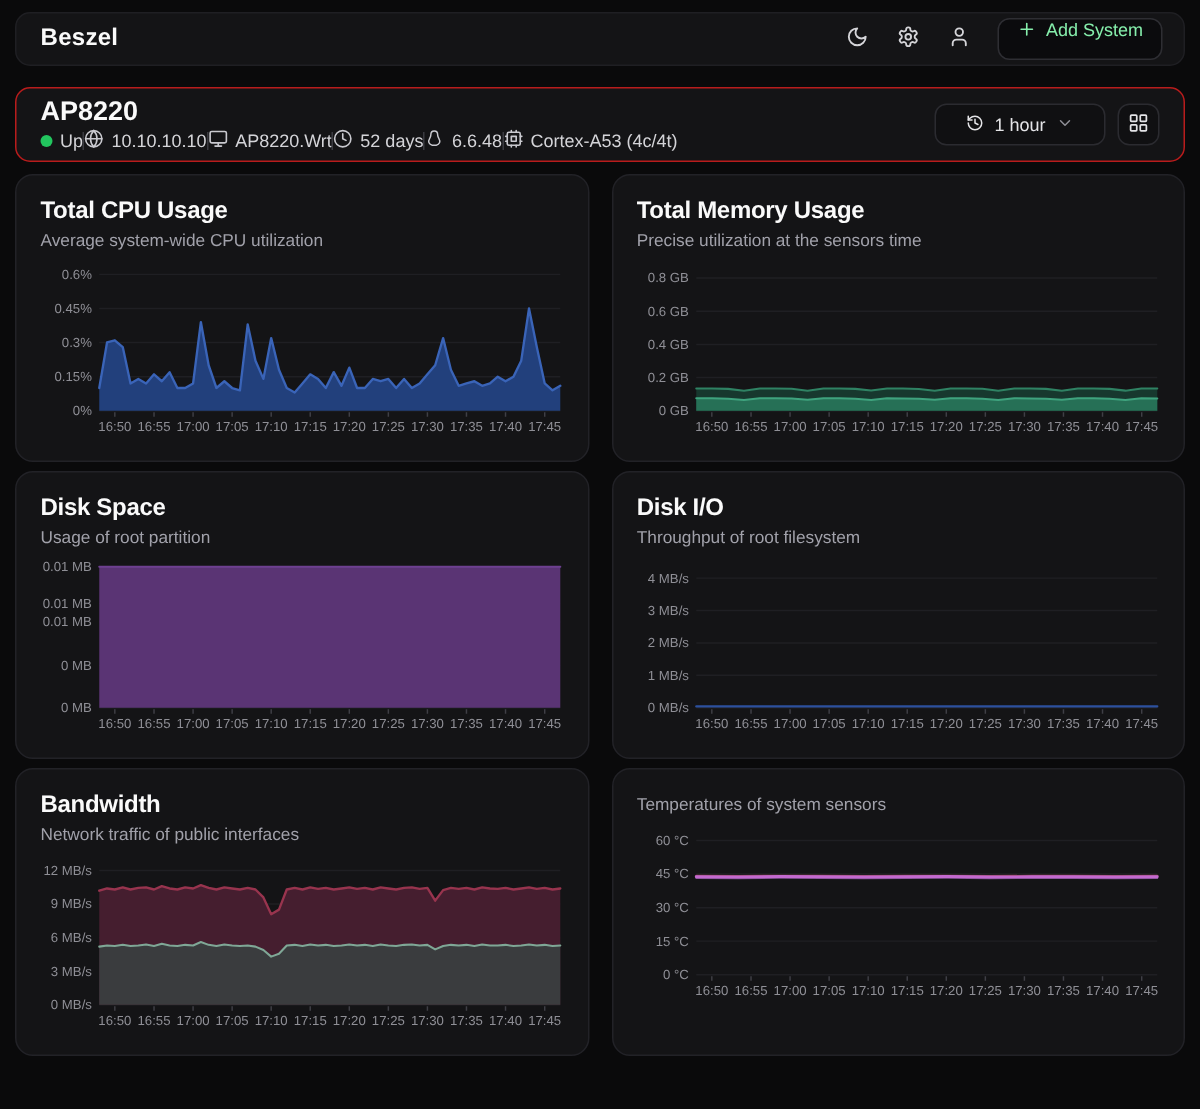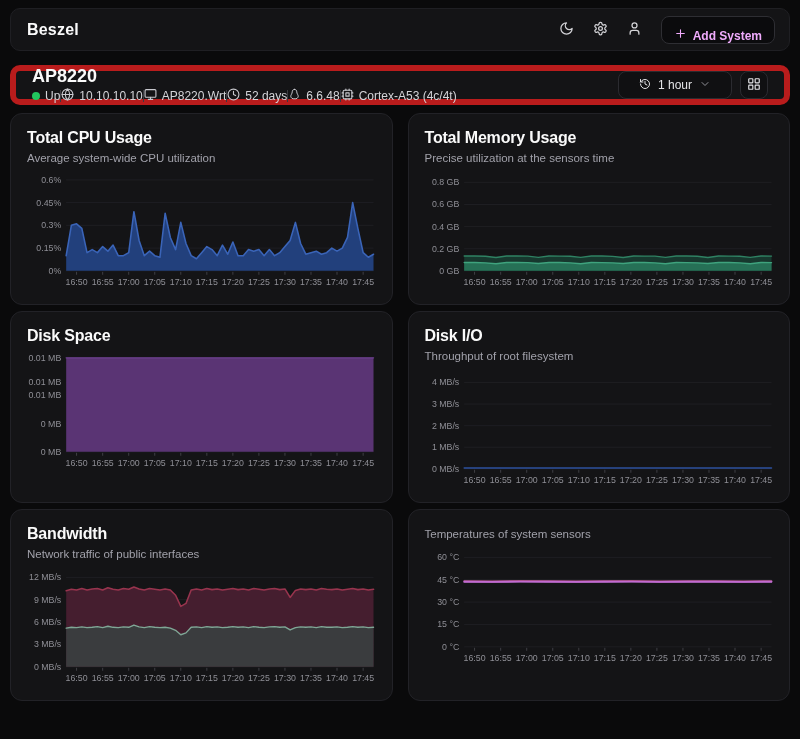--- a/index.html
+++ b/index.html
@@ -5,53 +5,53 @@
   * { box-sizing: border-box; margin: 0; padding: 0; }
   html,body { width: 800px; height: 739px; }
   body {
     background: #0a0a0b;
     font-family: "Liberation Sans", sans-serif;
     color: #fafafa;
     padding: 8px 10px;
     overflow: hidden;
   }
   .navbar {
-    height: 43px;
+    height: 36px;
     background: #141416;
     border: 1px solid #1f1f23;
     border-radius: 10px;
     display: flex; align-items: center; justify-content: space-between;
     padding: 0 14px 0 16px;
     margin-bottom: 14px;
     gap: 11px;
   }
   .brand { font-size: 16px; font-weight: 800; letter-spacing: 0.2px; cursor: pointer; }
   .nav-actions { display: flex; align-items: center; gap: 6px; }
   .icon-btn {
     background: transparent; border: none; color: #d4d4d8;
     width: 28px; height: 28px; display: flex; align-items: center; justify-content: center;
     border-radius: 8px; cursor: pointer;
   }
   .icon-btn svg { width: 15px; height: 15px; }
   .add-btn {
-    display: flex; align-items: flex-end; gap: 6px;
-    background: #0b0b0d; color: #f0abfc;
+    display: flex; align-items: flex-start; gap: 6px;
+    background: #0b0b0d; color: #86efac;
     border: 1px solid #2e2e33; border-radius: 8px;
     height: 28px; padding: 0 12px;
     font-family: "Liberation Sans", sans-serif;
-    font-size: 12px; font-weight: 700; cursor: pointer; margin-left: 6px;
+    font-size: 12px; font-weight: 400; cursor: pointer; margin-left: 6px;
   }
   .add-btn svg { width: 13px; height: 13px; }
 
   .system-card {
     background: #141416;
-    border: 6px solid #b91c1c;
+    border: 1px solid #b91c1c;
     border-radius: 10px;
     padding: 8px 16px;
-    height: 40px;
+    height: 50px;
     display: flex; align-items: center; justify-content: space-between;
     margin-bottom: 8px;
   }
   .system-name { font-size: 18px; font-weight: 700; line-height: 20px; }
   .meta { display: flex; align-items: center; margin-top: 2px; }
   .meta-item { display: flex; align-items: center; gap: 5px; font-size: 12px; color: #d4d4d8; }
   .meta-item svg { width: 13px; height: 13px; color: #c9c9cf; }
   .sep { width: 1px; height: 12px; background: #3a3a40; }
   .dot { width: 8px; height: 8px; border-radius: 50%; background: #22c55e; }
   .system-right { display: flex; align-items: center; gap: 8px; }
@@ -303,20 +303,21 @@
         <line class="tick-mark" x1="343.4" x2="343.4" y1="103" y2="106"></line>
         <text class="xtick" x="343.4" y="116">17:45</text>
         <polygon points="40,102 40.0,86.8 50.8,86.8 61.7,87.1 72.5,88.4 83.3,86.8 94.1,86.8 105.0,87.0 115.8,88.3 126.6,86.8 137.4,86.9 148.3,87.1 159.1,88.2 169.9,86.8 180.8,86.8 191.6,87.2 202.4,88.4 213.2,86.8 224.1,86.9 234.9,87.0 245.7,88.3 256.6,86.8 267.4,86.8 278.2,87.1 289.0,88.4 299.9,86.8 310.7,86.9 321.5,87.1 332.3,88.3 343.2,86.8 354.0,86.9 354,102" fill="#17382e" stroke="none"></polygon>
         <polyline points="40.0,86.8 50.8,86.8 61.7,87.1 72.5,88.4 83.3,86.8 94.1,86.8 105.0,87.0 115.8,88.3 126.6,86.8 137.4,86.9 148.3,87.1 159.1,88.2 169.9,86.8 180.8,86.8 191.6,87.2 202.4,88.4 213.2,86.8 224.1,86.9 234.9,87.0 245.7,88.3 256.6,86.8 267.4,86.8 278.2,87.1 289.0,88.4 299.9,86.8 310.7,86.9 321.5,87.1 332.3,88.3 343.2,86.8 354.0,86.9" fill="none" stroke="#2f8263" stroke-width="1.4" stroke-linejoin="round" stroke-linecap="round"></polyline>
         <polygon points="40,102 40.0,93.5 50.8,93.5 61.7,93.8 72.5,94.7 83.3,93.5 94.1,93.5 105.0,93.6 115.8,94.5 126.6,93.5 137.4,93.5 148.3,93.8 159.1,94.7 169.9,93.5 180.8,93.6 191.6,93.8 202.4,94.5 213.2,93.5 224.1,93.5 234.9,93.8 245.7,94.7 256.6,93.5 267.4,93.6 278.2,93.8 289.0,94.5 299.9,93.5 310.7,93.5 321.5,93.8 332.3,94.7 343.2,93.5 354.0,93.6 354,102" fill="#267056" stroke="none"></polygon>
         <polyline points="40.0,93.5 50.8,93.5 61.7,93.8 72.5,94.7 83.3,93.5 94.1,93.5 105.0,93.6 115.8,94.5 126.6,93.5 137.4,93.5 148.3,93.8 159.1,94.7 169.9,93.5 180.8,93.6 191.6,93.8 202.4,94.5 213.2,93.5 224.1,93.5 234.9,93.8 245.7,94.7 256.6,93.5 267.4,93.6 278.2,93.8 289.0,94.5 299.9,93.5 310.7,93.5 321.5,93.8 332.3,94.7 343.2,93.5 354.0,93.6" fill="none" stroke="#3fa37e" stroke-width="1.4" stroke-linejoin="round" stroke-linecap="round"></polyline>
       </svg>
   </div>
   <div class="card">
     <h2>Disk Space</h2>
+    <p class="sub">Usage of root partition</p>
     <svg class="chart" viewBox="0 0 356 124">
         <line class="grid-line" x1="40" x2="354" y1="102.0" y2="102.0"></line>
         <text class="ytick" x="35" y="105.0">0 MB</text>
         <line class="grid-line" x1="40" x2="354" y1="73.2" y2="73.2"></line>
         <text class="ytick" x="35" y="76.2">0 MB</text>
         <line class="grid-line" x1="40" x2="354" y1="43.6" y2="43.6"></line>
         <text class="ytick" x="35" y="46.6">0.01 MB</text>
         <line class="grid-line" x1="40" x2="354" y1="31.0" y2="31.0"></line>
         <text class="ytick" x="35" y="34.0">0.01 MB</text>
         <line class="grid-line" x1="40" x2="354" y1="6.0" y2="6.0"></line>

